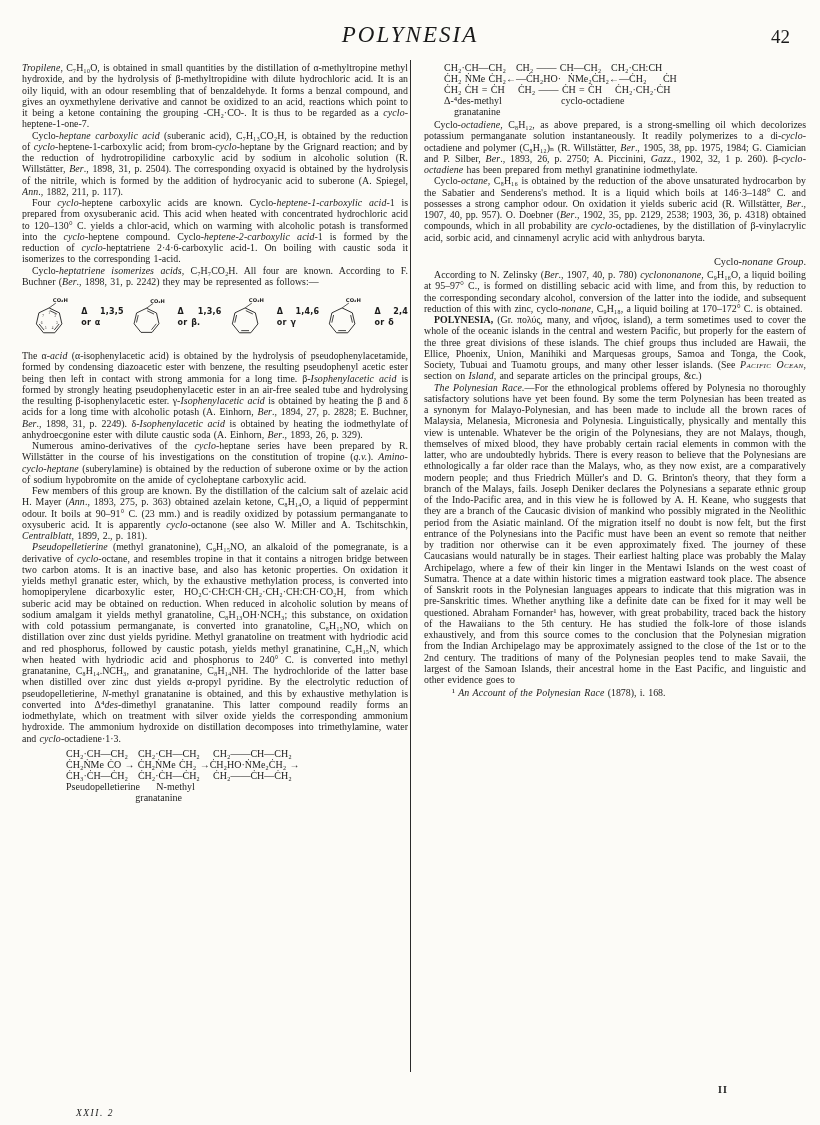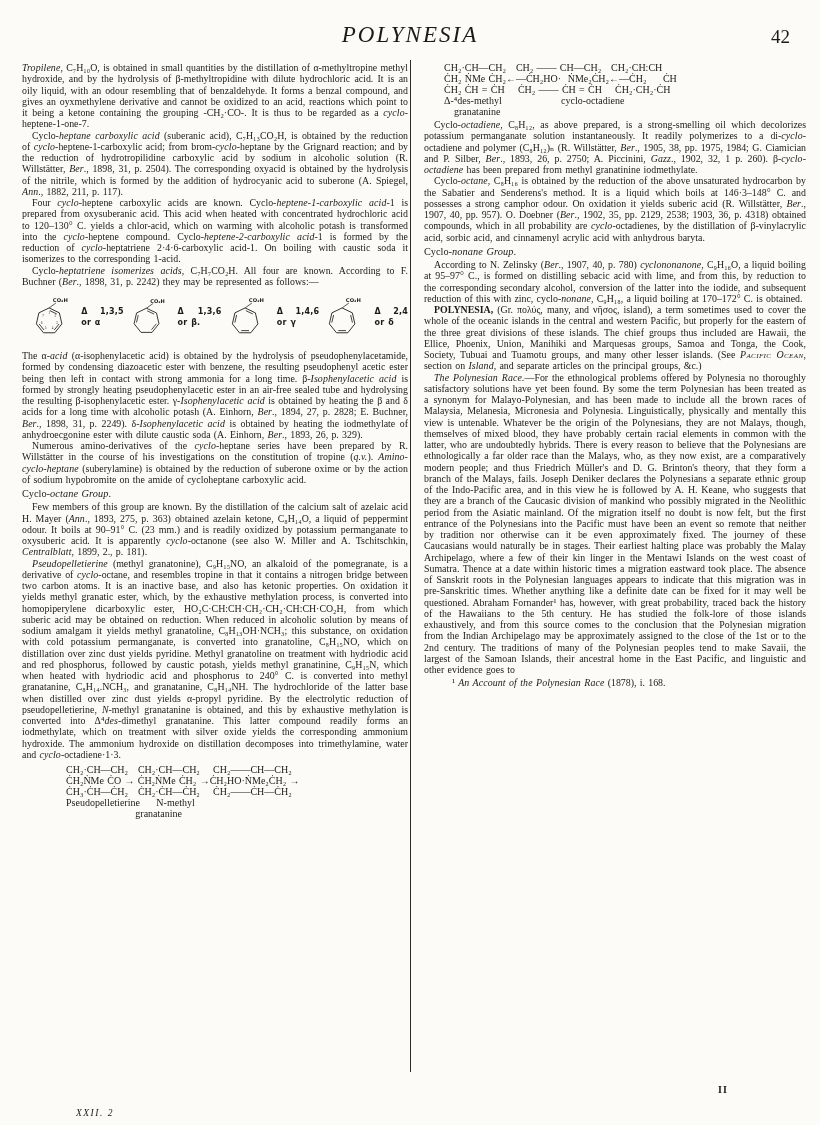--- a/index.html
+++ b/index.html
@@ -8,21 +8,21 @@
   .title{position:absolute;top:22px;left:0;right:0;text-align:center;
          font-size:23px;letter-spacing:2px;font-weight:500;font-style:italic;}
   .pagenum{position:absolute;top:26px;right:30px;font-size:19px;}
   .divider{position:absolute;left:410px;top:60px;width:1px;height:1012px;background:#2a2a2a;}
   .col{position:absolute;top:62px;height:1008px;overflow:hidden;
        font-size:9.9px;line-height:11.25px;text-align:justify;word-spacing:0.8px;}
   .col-left{left:22px;width:386px;}
   .col-right{left:424px;width:382px;}
   .para{margin:0;}
   .para.indent{text-indent:10px;}
-  .heading{margin:3px 0 2px;text-align:left;font-size:10.3px;}
+  .heading{margin:13px 0 2px;text-align:right;font-size:10.3px;}
   .chem{font-family:"Liberation Serif","DejaVu Serif",serif;white-space:pre;
         font-size:10px;line-height:11px;margin:4px 0 2px 0;text-align:left;}
   .col-left .chem{margin-left:44px;}
   .col-right .chem{margin-left:20px;margin-top:0;}
   .footnote{margin:2px 0 0 0;text-indent:28px;font-size:9.9px;}
   .rings{display:flex;justify-content:space-around;align-items:flex-end;margin:2px 4px 3px 4px;}
   .ring-item{display:flex;flex-direction:row;align-items:center;}
   .ring-label{font-family:"DejaVu Sans",sans-serif;font-weight:bold;font-size:8px;
               margin-top:-2px;letter-spacing:0.2px;}
   .footer-left{position:absolute;left:76px;top:1108px;font-size:9.5px;letter-spacing:1.5px;font-style:italic;}
@@ -90,21 +90,20 @@
             <text x="36" y="8" font-size="7" font-weight="bold" font-family="&quot;DejaVu Sans&quot;, sans-serif" fill="#1c1c1c">CO₂H</text>
             <line x1="42.4" y1="25.0" x2="44.8" y2="35.2" stroke="#1c1c1c" stroke-width="1.1"></line>
             <line x1="36.2" y1="45.9" x2="25.8" y2="45.9" stroke="#1c1c1c" stroke-width="1.1"></line>
             <line x1="17.2" y1="35.2" x2="19.6" y2="25.0" stroke="#1c1c1c" stroke-width="1.1"></line>
           </svg>
           <div class="ring-label">Δ 2,4,6 or δ</div>
         </div>
       </div>
       <p class="para">The α-<i>acid</i> (α-isophenylacetic acid) is obtained by the hydrolysis of pseudophenylacetamide, formed by condensing diazoacetic ester with benzene, the resulting pseudophenyl acetic ester being then left in contact with strong ammonia for a long time.  β-<i>Isophenylacetic acid</i> is formed by strongly heating pseudophenylacetic ester in an air-free sealed tube and hydrolysing the resulting β-isophenylacetic ester.  γ-<i>Isophenylacetic acid</i> is obtained by heating the β and δ acids for a long time with alcoholic potash (A. Einhorn, <i>Ber</i>., 1894, 27, p. 2828; E. Buchner, <i>Ber</i>., 1898, 31, p. 2249).  δ-<i>Isophenylacetic acid</i> is obtained by heating the iodmethylate of anhydroecgonine ester with dilute caustic soda (A. Einhorn, <i>Ber</i>., 1893, 26, p. 329).</p>
       <p class="para indent">Numerous amino-derivatives of the <i>cyclo</i>-heptane series have been prepared by R. Willstätter in the course of his investigations on the constitution of tropine (<i>q.v.</i>).  <i>Amino-cyclo-heptane</i> (suberylamine) is obtained by the reduction of suberone oxime or by the action of sodium hypobromite on the amide of cycloheptane carboxylic acid.</p>
-      <p class="heading">Cyclo-<i>octane Group</i>.</p>
       <p class="para indent">Few members of this group are known.  By the distillation of the calcium salt of azelaic acid H. Mayer (<i>Ann</i>., 1893, 275, p. 363) obtained azelain ketone, C₈H₁₄O, a liquid of peppermint odour. It boils at 90–91° C. (23 mm.) and is readily oxidized by potassium permanganate to oxysuberic acid.  It is apparently <i>cyclo</i>-octanone (see also W. Miller and A. Tschitschkin, <i>Centralblatt</i>, 1899, 2., p. 181).</p>
       <p class="para indent"><i>Pseudopelletierine</i> (methyl granatonine), C₉H₁₅NO, an alkaloid of the pomegranate, is a derivative of <i>cyclo</i>-octane, and resembles tropine in that it contains a nitrogen bridge between two carbon atoms.  It is an inactive base, and also has ketonic properties. On oxidation it yields methyl granatic ester, which, by the exhaustive methylation process, is converted into homopiperylene dicarboxylic ester, HO₂C·CH:CH·CH₂·CH₂·CH:CH·CO₂H, from which suberic acid may be obtained on reduction.  When reduced in alcoholic solution by means of sodium amalgam it yields methyl granatoline, C₈H₁₃OH·NCH₃; this substance, on oxidation with cold potassium permanganate, is converted into granatoline, C₈H₁₅NO, which on distillation over zinc dust yields pyridine.  Methyl granatoline on treatment with hydriodic acid and red phosphorus, followed by caustic potash, yields methyl granatinine, C₉H₁₅N, which when heated with hydriodic acid and phosphorus to 240° C. is converted into methyl granatanine, C₈H₁₄.NCH₃, and granatanine, C₈H₁₄NH.  The hydrochloride of the latter base when distilled over zinc dust yields α-propyl pyridine.  By the electrolytic reduction of pseudopelletierine, <i>N</i>-methyl granatanine is obtained, and this by exhaustive methylation is converted into Δ⁴<i>des</i>-dimethyl granatanine.  This latter compound readily forms an iodmethylate, which on treatment with silver oxide yields the corresponding ammonium hydroxide. The ammonium hydroxide on distillation decomposes into trimethylamine, water and <i>cyclo</i>-octadiene·1·3.</p>
       <pre class="chem">CH₂·CH—CH₂   CH₂·CH—CH₂    CH₂——CH—CH₂
 ĊH₂ṄMe ĊO → ĊH₂ṄMe ĊH₂ →ĊH₂HO·ṄMe₂ĊH₂ →
 ĊH₃·ĊH—ĊH₂   ĊH₂·ĊH—ĊH₂    ĊH₂——ĊH—ĊH₂
 Pseudopelletierine     N-methyl
                      granatanine</pre>
     </div>
   <div class="col col-right" id="col-right">
       <pre class="chem">CH₂·CH—CH₂   CH₂ —— CH—CH₂   CH₂·CH:CH

